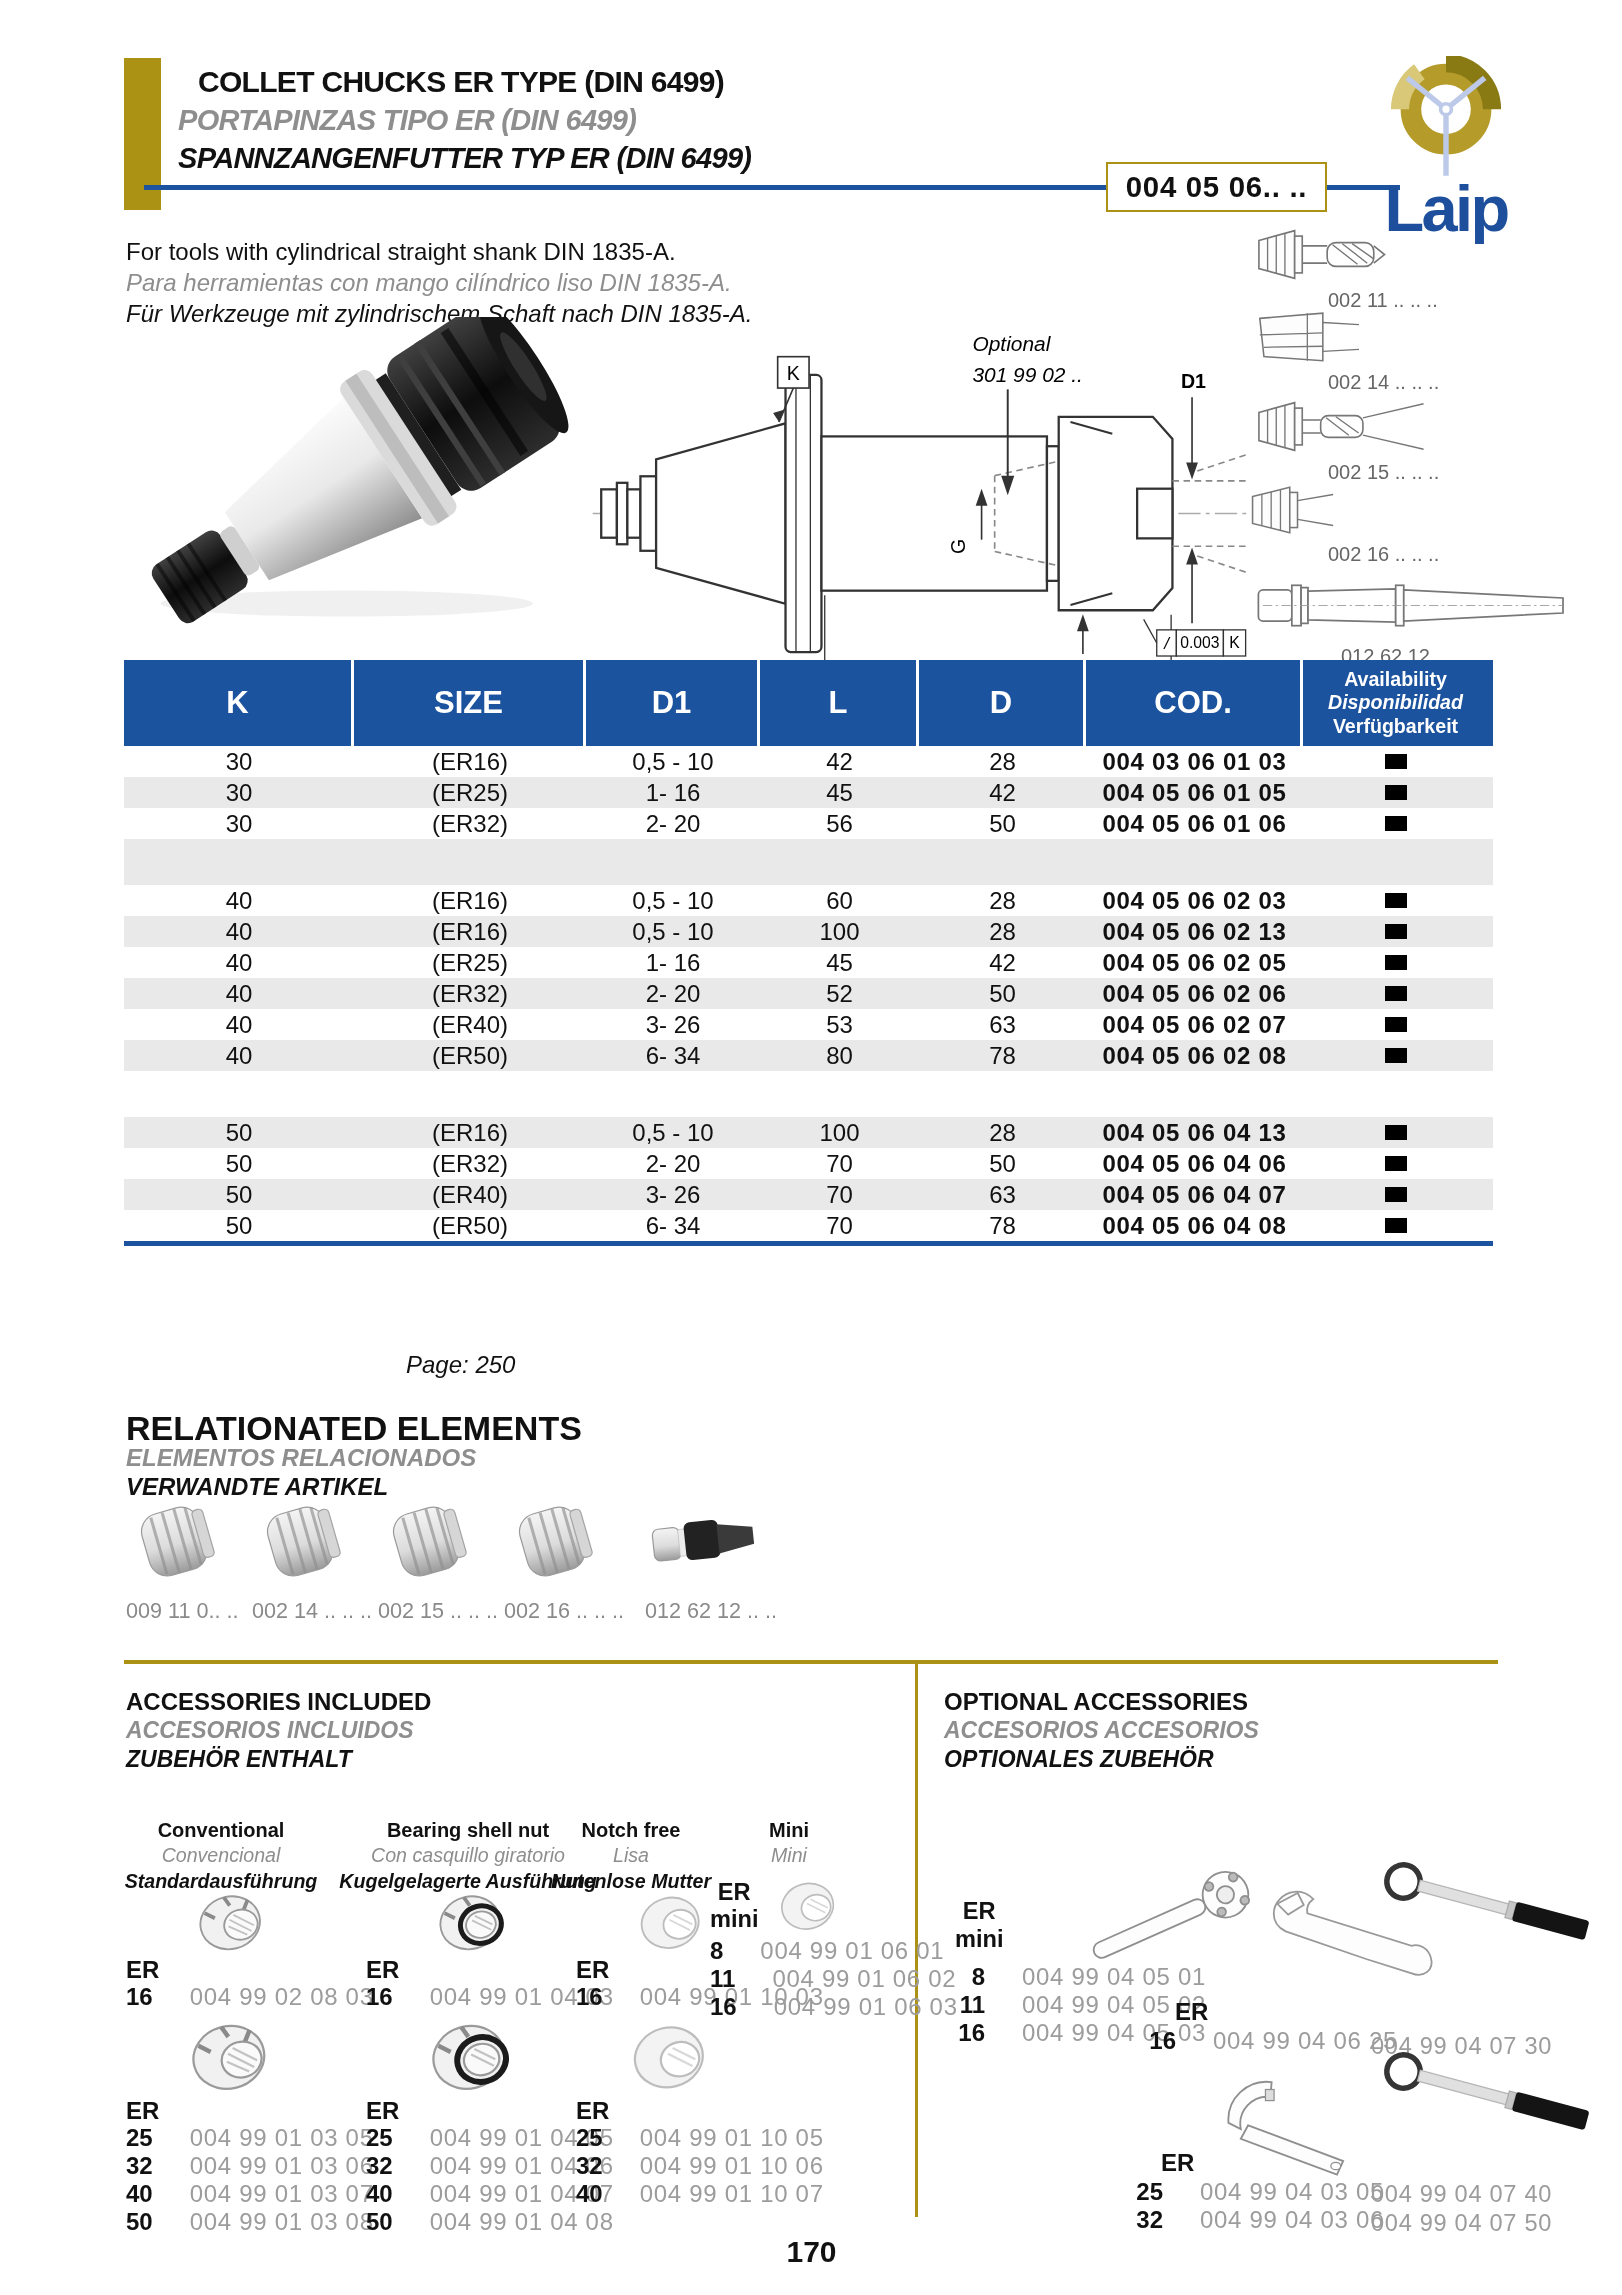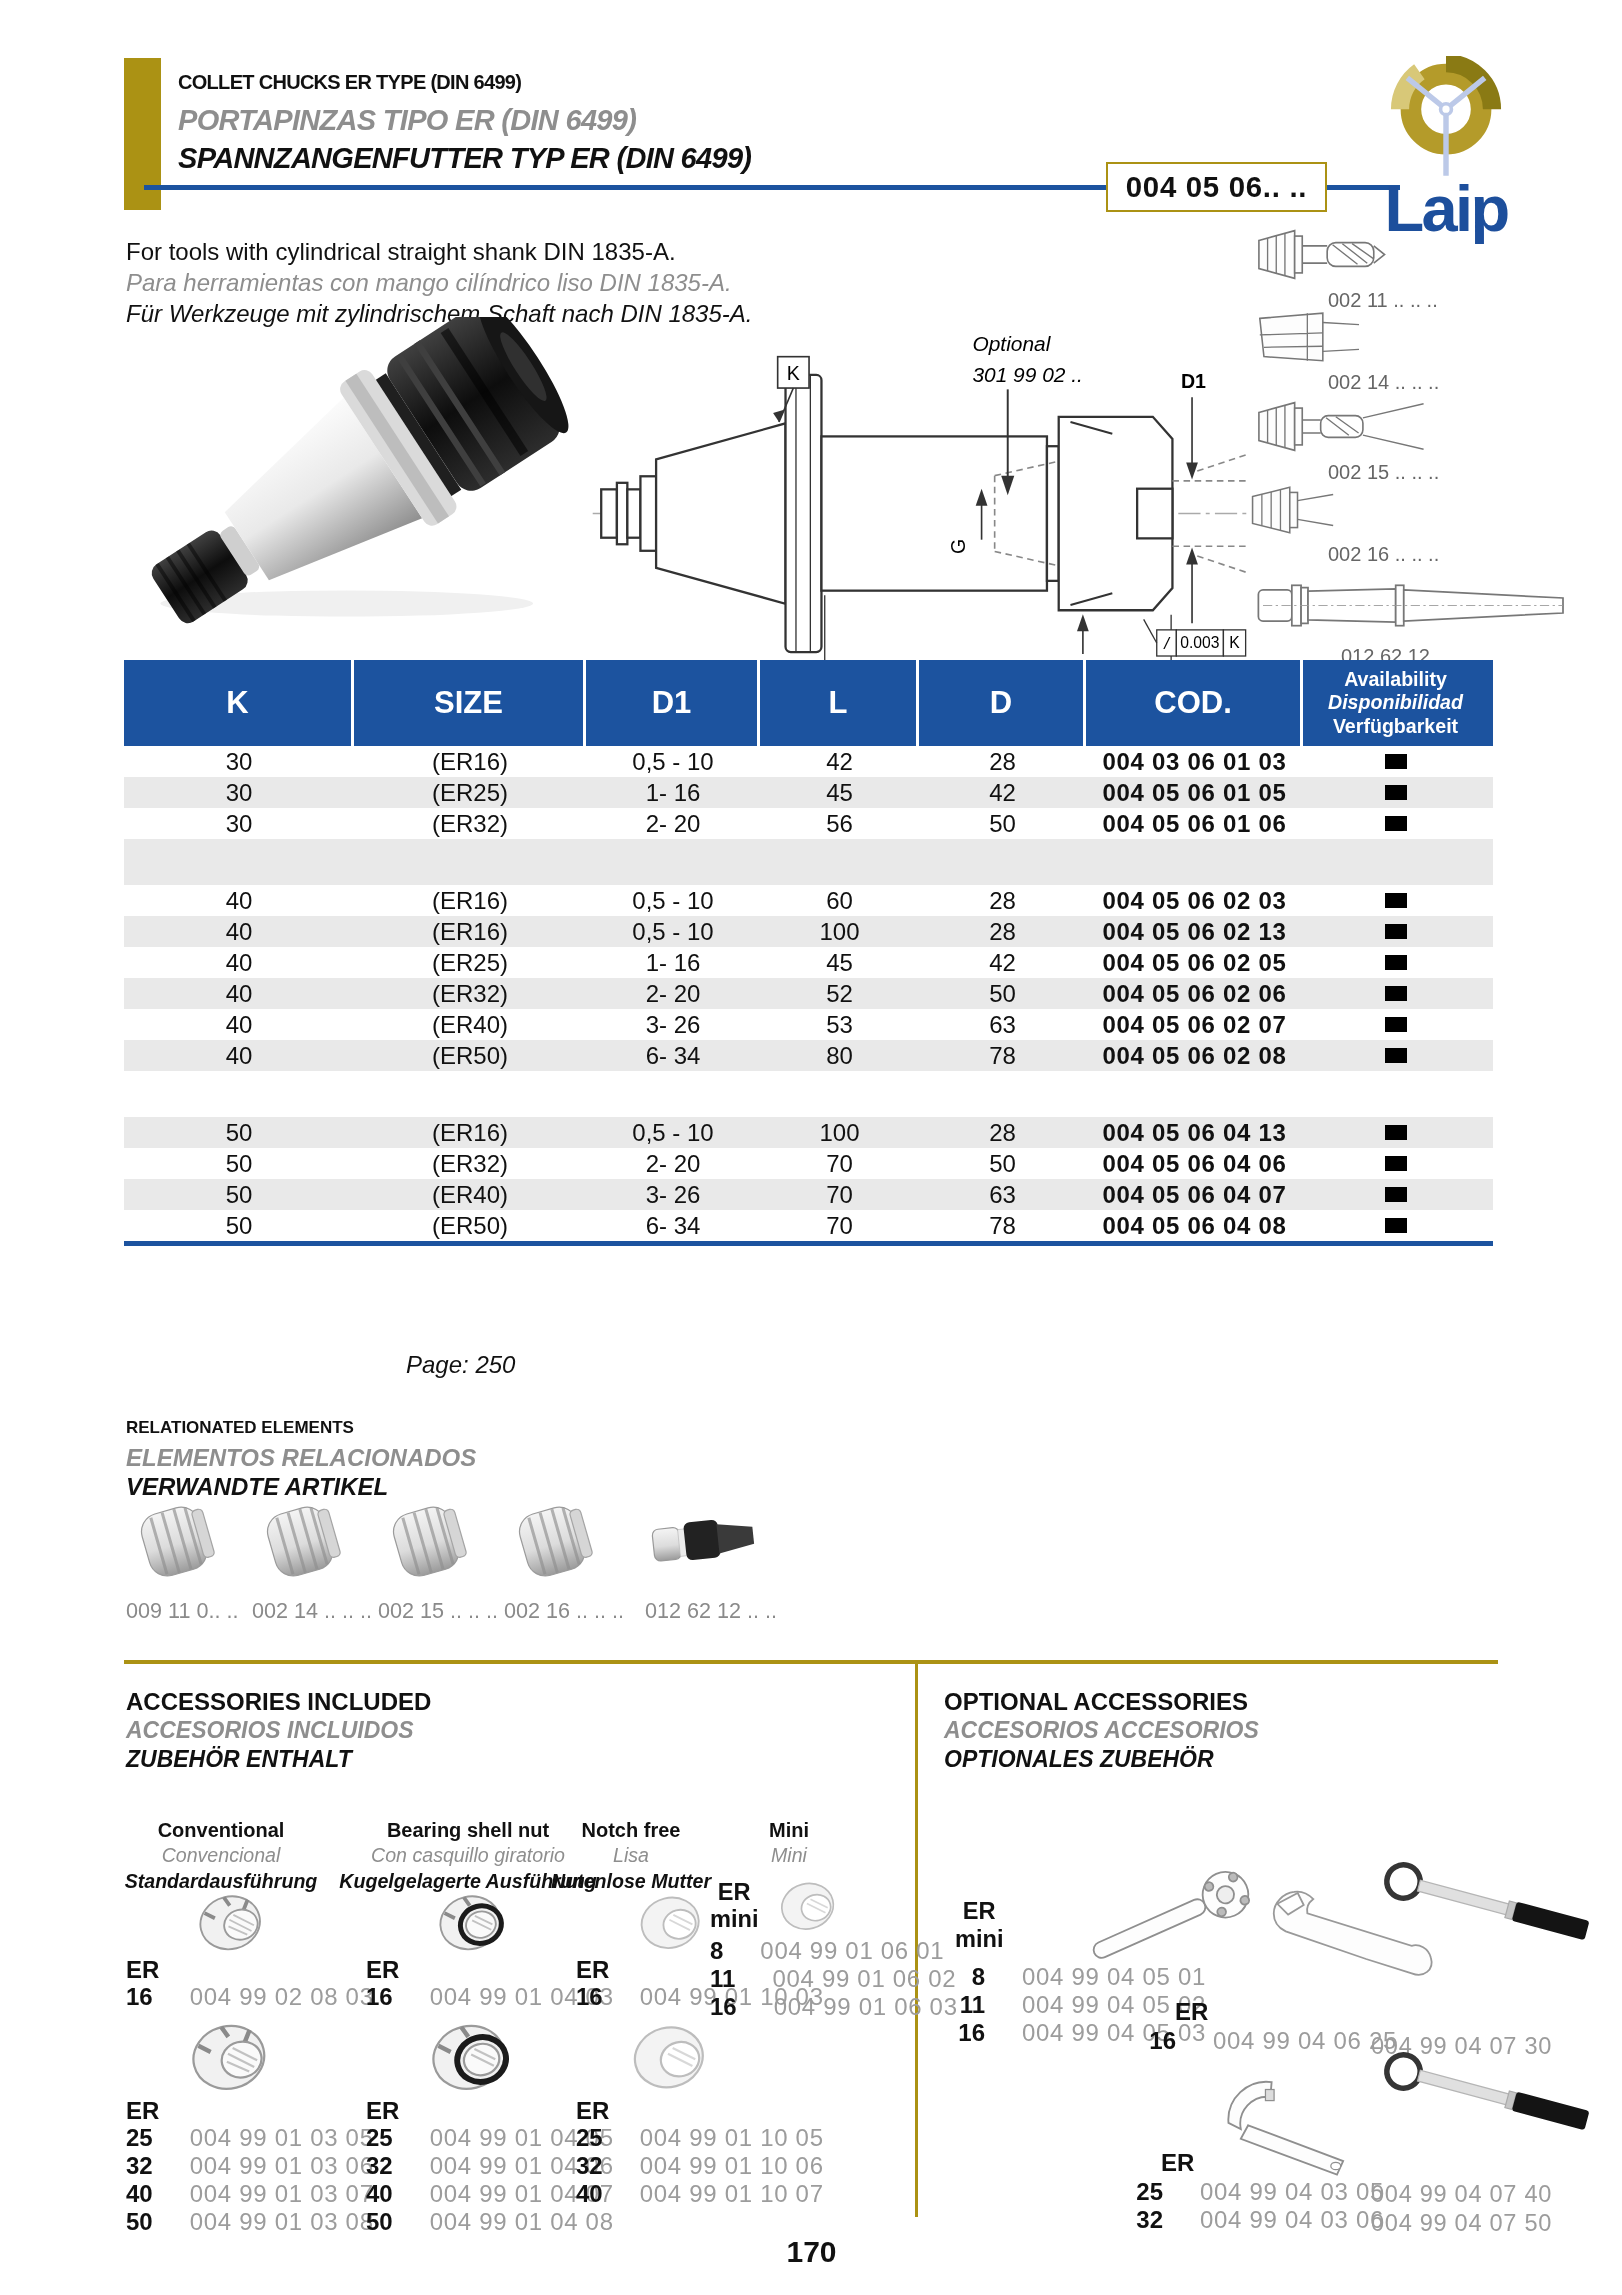--- a/index.html
+++ b/index.html
@@ -3,21 +3,21 @@
 <meta charset="utf-8">
 <style>
   html,body{margin:0;padding:0;background:#9a9a9a;}
   .page{position:relative;width:1623px;height:2295px;background:#ffffff;overflow:hidden;
         font-family:"Liberation Sans",sans-serif;color:#111;}
   :root{--blue:#1c539f;--gold:#ab9214;--gray-it:#8e8e8e;--code-gray:#9c9c9c;--alt:#e9e9e9;}
 
   
   .gold-bar{position:absolute;left:124px;top:58px;width:37px;height:152px;background:var(--gold);}
   .titles{position:absolute;left:178px;top:63px;white-space:nowrap;}
-  .titles .t-en{font-size:20px;font-weight:bold;letter-spacing:-0.7px;line-height:38px;}
+  .titles .t-en{font-size:30px;font-weight:bold;letter-spacing:-0.7px;line-height:38px;margin-left:20px;}
   .titles .t-es{font-size:29px;font-weight:bold;font-style:italic;color:var(--gray-it);line-height:38px;letter-spacing:-0.7px;}
   .titles .t-de{font-size:29px;font-weight:bold;font-style:italic;line-height:38px;letter-spacing:-0.7px;}
   .blue-hr{position:absolute;left:144px;top:185px;width:962px;height:4.6px;background:var(--blue);}
   .blue-hr2{position:absolute;left:1323px;top:185px;width:77px;height:4.6px;background:var(--blue);}
   .code-box{position:absolute;left:1106px;top:162px;width:217px;height:46px;border:2.6px solid var(--gold);
             background:#fff;display:flex;align-items:center;justify-content:center;
             font-size:29.4px;font-weight:bold;letter-spacing:0.7px;}
   .logo{position:absolute;left:1348px;top:56px;width:196px;text-align:center;}
   .logo .word{font-size:65px;font-weight:bold;color:#1d4f9c;letter-spacing:-2.6px;line-height:60px;}
 
@@ -47,21 +47,21 @@
   .tbody{border-bottom:5.2px solid var(--blue);}
   .tr{display:flex;height:31px;align-items:center;font-size:24px;}
   .tr.alt{background:var(--alt);}
   .tr.blank{height:46px;}
   .td{box-sizing:border-box;display:flex;align-items:center;justify-content:center;}
   .td.cod{font-weight:bold;letter-spacing:0.7px;}
   .sq{width:22px;height:15px;background:#000;display:inline-block;}
 
   
   .rel-titles{position:absolute;left:126px;top:1413px;white-space:nowrap;}
-  .rel-titles .t-en{font-size:17px;font-weight:bold;line-height:30px;}
+  .rel-titles .t-en{font-size:34px;font-weight:bold;line-height:30px;}
   .rel-titles .t-es{font-size:24px;font-weight:bold;font-style:italic;color:var(--gray-it);line-height:29.4px;}
   .rel-titles .t-de{font-size:24px;font-weight:bold;font-style:italic;line-height:29.4px;}
   .page-ref{position:absolute;left:406px;top:1351px;font-size:24px;font-style:italic;text-align:center;}
   .rel-item{position:absolute;top:1495px;width:124px;text-align:left;}
   .rel-item .cap{margin-top:9.2px;font-size:21.6px;color:#8a8a8a;white-space:nowrap;}
 
   .gold-hr{position:absolute;left:124px;top:1660px;width:1374px;height:3.9px;background:var(--gold);}
   .gold-vr{position:absolute;left:915px;top:1664px;width:3.3px;height:553px;background:var(--gold);}
 
   

